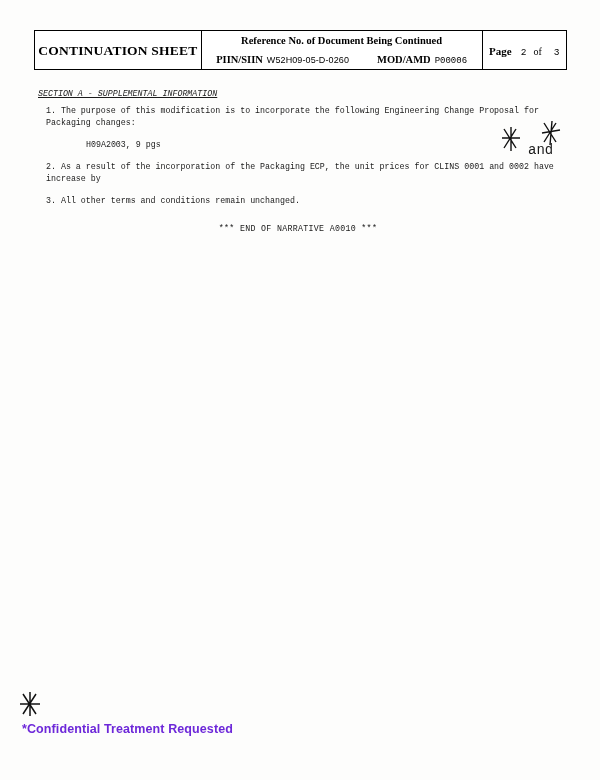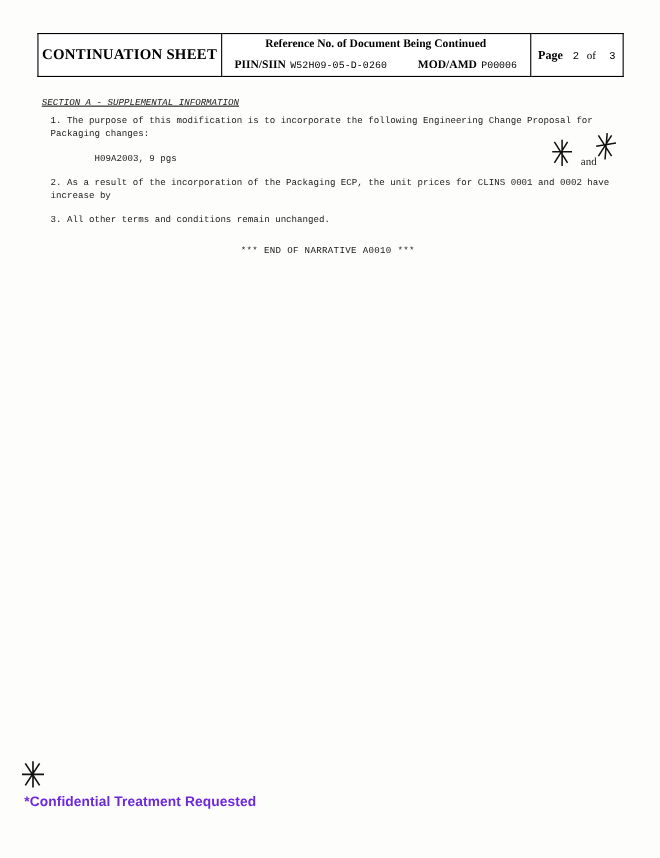--- a/index.html
+++ b/index.html
@@ -68,21 +68,21 @@
   .cell-ref .ref-line {
     display: block;
     margin-top: 3px;
     white-space: nowrap;
   }
   .cell-ref .pin-label {
     font-weight: bold;
     font-size: 10.5px;
   }
   .cell-ref .pin-val {
-    font-family: Liberation Mono, monospace;
+    font-family: Liberation Sans, sans-serif;
     font-size: 9px;
     letter-spacing: .1px;
   }
   .cell-ref .mod-label {
     font-weight: bold;
     font-size: 10.5px;
     margin-left: 24px;
     text-align: right;
   }
   .cell-ref .mod-val {
@@ -163,22 +163,22 @@
   
   .mark {
     position: absolute;
     color: #111;
     font-family: "Liberation Serif", serif;
   }
   .mark svg { display: block; }
 
   .andtext {
     position: absolute;
-    font-family: Liberation Serif, serif;
-    font-size: 10px;
+    font-family: Liberation Mono, monospace;
+    font-size: 14px;
     color: #1a1a1a;
     text-align: center;
   }
 
   
   .footer-note {
     position: absolute;
     left: 22px;
     bottom: 44px;
     font-family: "Liberation Sans", sans-serif;

